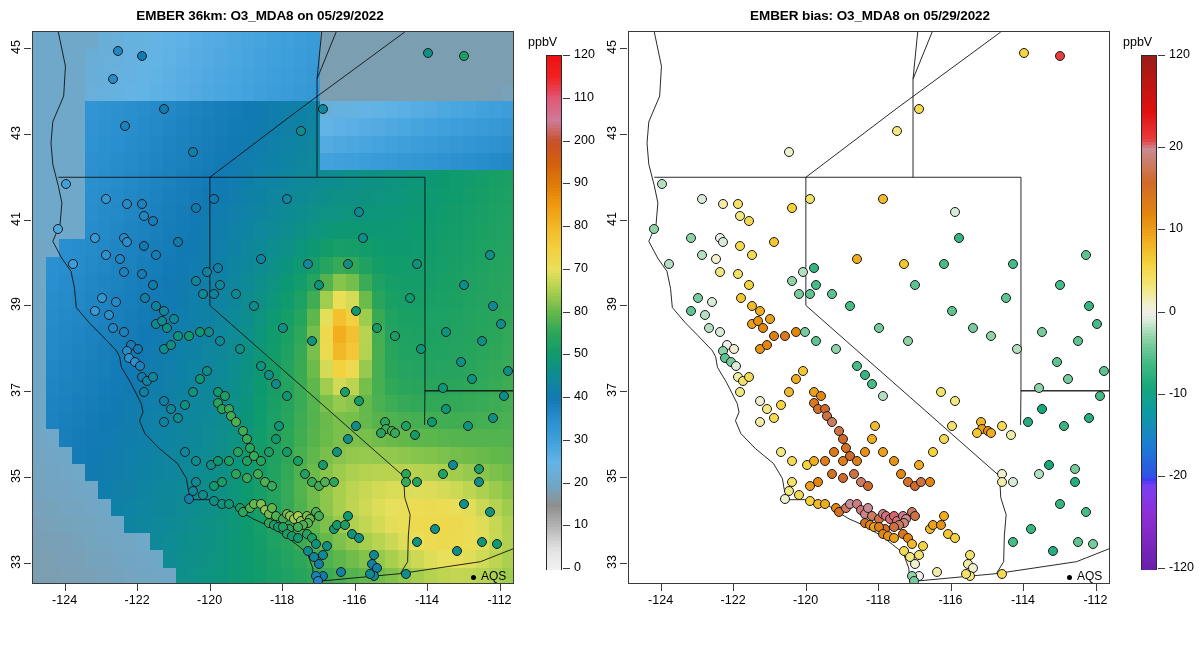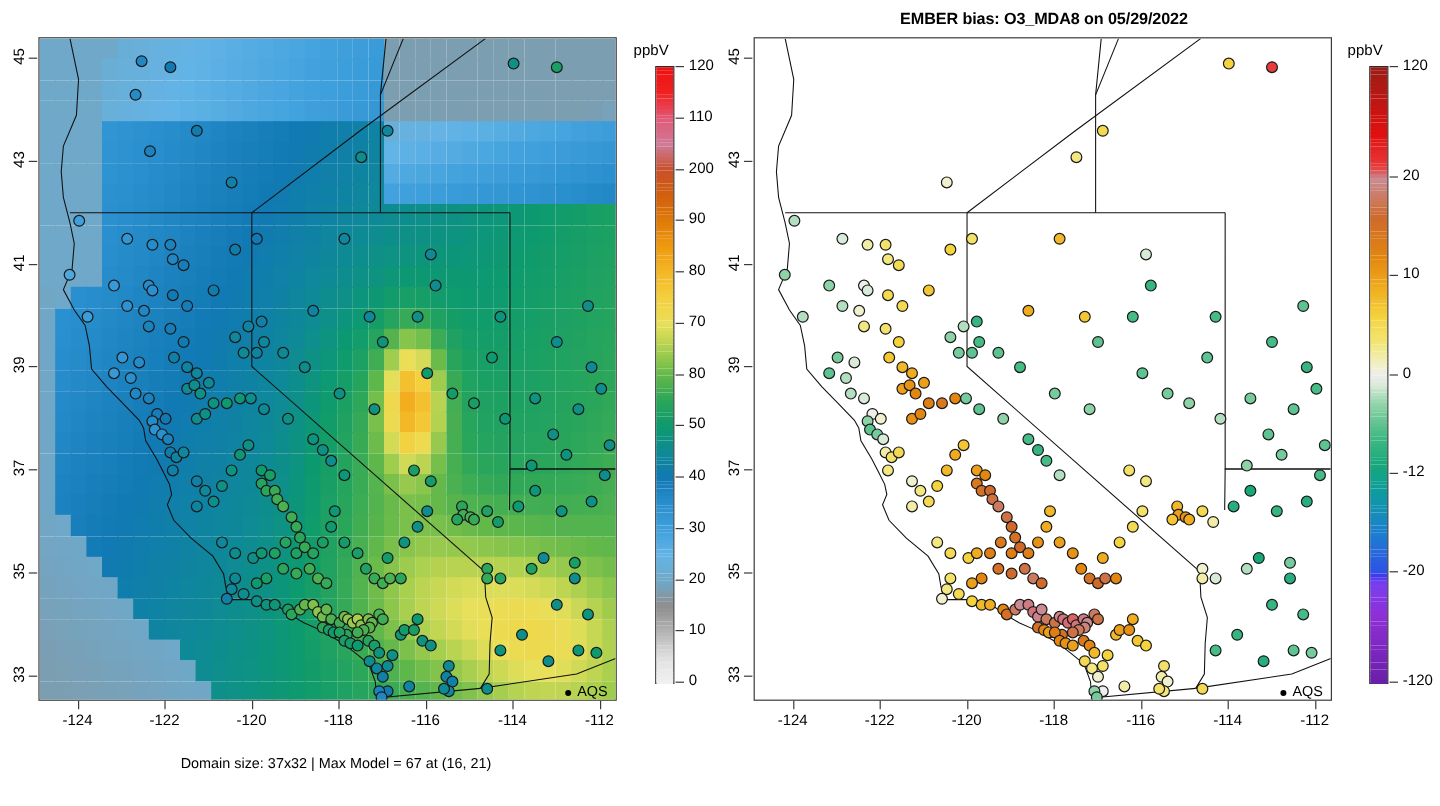--- a/index.html
+++ b/index.html
@@ -51,20 +51,21 @@
   #cap-left{left:0;top:629px;}
   #cap-right{left:14px;top:629px;}
 
   .aqs-dot{position:absolute;width:5px;height:5px;border-radius:50%;background:#000;}
   .aqs-lab{position:absolute;font-size:12px;}
 </style>
 </head>
 <body>
 
 <div class="panel" id="panel-left">
+  <div class="panel-title">EMBER 36km: O3_MDA8 on 05/29/2022</div>
 
   <div class="plotbox" id="map-left">
     <div class="raster" id="raster-left">
         <div class="cell" style="left:0.00px;top:0.00px;width:13.63px;height:17.88px;background:#6fa8c8;"></div>
         <div class="cell" style="left:13.03px;top:0.00px;width:13.63px;height:17.88px;background:#6fa8c8;"></div>
         <div class="cell" style="left:26.05px;top:0.00px;width:13.63px;height:17.88px;background:#6fa8c8;"></div>
         <div class="cell" style="left:39.08px;top:0.00px;width:13.63px;height:17.88px;background:#6fa8c8;"></div>
         <div class="cell" style="left:52.11px;top:0.00px;width:13.63px;height:17.88px;background:#6fa8c8;"></div>
         <div class="cell" style="left:65.14px;top:0.00px;width:13.63px;height:17.88px;background:#69aed7;"></div>
         <div class="cell" style="left:78.16px;top:0.00px;width:13.63px;height:17.88px;background:#68afda;"></div>
@@ -1742,21 +1743,20 @@
         <div class="cb-tick" style="left:17px;top:85.5px;"></div>
         <div class="cb-lab" style="left:28px;top:77.5px;">200</div>
         <div class="cb-tick" style="left:17px;top:42.8px;"></div>
         <div class="cb-lab" style="left:28px;top:34.8px;">110</div>
         <div class="cb-tick" style="left:17px;top:0.0px;"></div>
         <div class="cb-lab" style="left:28px;top:-8.0px;">120</div>
       </div>
   </div>
 
   <div class="caption" id="cap-left">
-    <div>Domain size: 37x32 | Max Model = 67 at (16, 21)</div>
   </div>
 </div>
 
 <div class="panel" id="panel-right">
   <div class="panel-title">EMBER bias: O3_MDA8 on 05/29/2022</div>
 
   <div class="plotbox" id="map-right">
     <svg class="overlay-svg" id="ovl-right" viewBox="0 0 482 553" preserveAspectRatio="none">
         <path d="M25.4 0.0 L32.6 34.3 L30.8 64.3 L19.9 90.0 L18.1 111.5 L19.9 132.9 L25.4 154.3 L29.0 171.5 L27.2 192.9 L19.9 210.1 L29.0 227.2 L38.1 240.1 L41.7 257.2 L43.5 276.5 L56.2 291.5 L68.9 304.4 L83.4 319.4 L87.0 325.8 L88.8 336.5 L97.8 351.5 L103.3 362.2 L108.7 373.0 L110.5 381.5 L106.9 390.1 L112.3 403.0 L126.8 418.0 L145.0 433.0 L154.0 448.0 L155.8 458.7 L159.5 469.4 L177.6 469.4 L195.7 471.6 L206.6 480.1 L221.1 488.7 L235.6 495.1 L242.8 499.4 L253.7 505.8 L264.6 514.4 L275.4 523.0 L280.9 538.0 L282.0 551.7" fill="none" stroke="#111" stroke-width="0.9"></path>
         <path d="M25.4 145.8 L177.6 145.8 L177.6 145.8" fill="none" stroke="#111" stroke-width="0.9"></path>
@@ -2223,21 +2223,21 @@
         <div class="cseg" style="top:5.70px;height:3.45px;background:#a41b15;"></div>
         <div class="cseg" style="top:2.85px;height:3.45px;background:#a01c16;"></div>
         <div class="cseg" style="top:0.00px;height:3.45px;background:#9d1d16;"></div>
       </div>
     <div id="cbar-right-ticks">
         <div class="cb-tick" style="left:17px;top:513.0px;"></div>
         <div class="cb-lab" style="left:28px;top:505.0px;">-120</div>
         <div class="cb-tick" style="left:17px;top:420.7px;"></div>
         <div class="cb-lab" style="left:28px;top:412.7px;">-20</div>
         <div class="cb-tick" style="left:17px;top:338.6px;"></div>
-        <div class="cb-lab" style="left:28px;top:330.6px;">-12</div>
+        <div class="cb-lab" style="left:28px;top:330.6px;">-10</div>
         <div class="cb-tick" style="left:17px;top:256.5px;"></div>
         <div class="cb-lab" style="left:28px;top:248.5px;">0</div>
         <div class="cb-tick" style="left:17px;top:174.4px;"></div>
         <div class="cb-lab" style="left:28px;top:166.4px;">10</div>
         <div class="cb-tick" style="left:17px;top:92.3px;"></div>
         <div class="cb-lab" style="left:28px;top:84.3px;">20</div>
         <div class="cb-tick" style="left:17px;top:0.0px;"></div>
         <div class="cb-lab" style="left:28px;top:-8.0px;">120</div>
       </div>
   </div>

